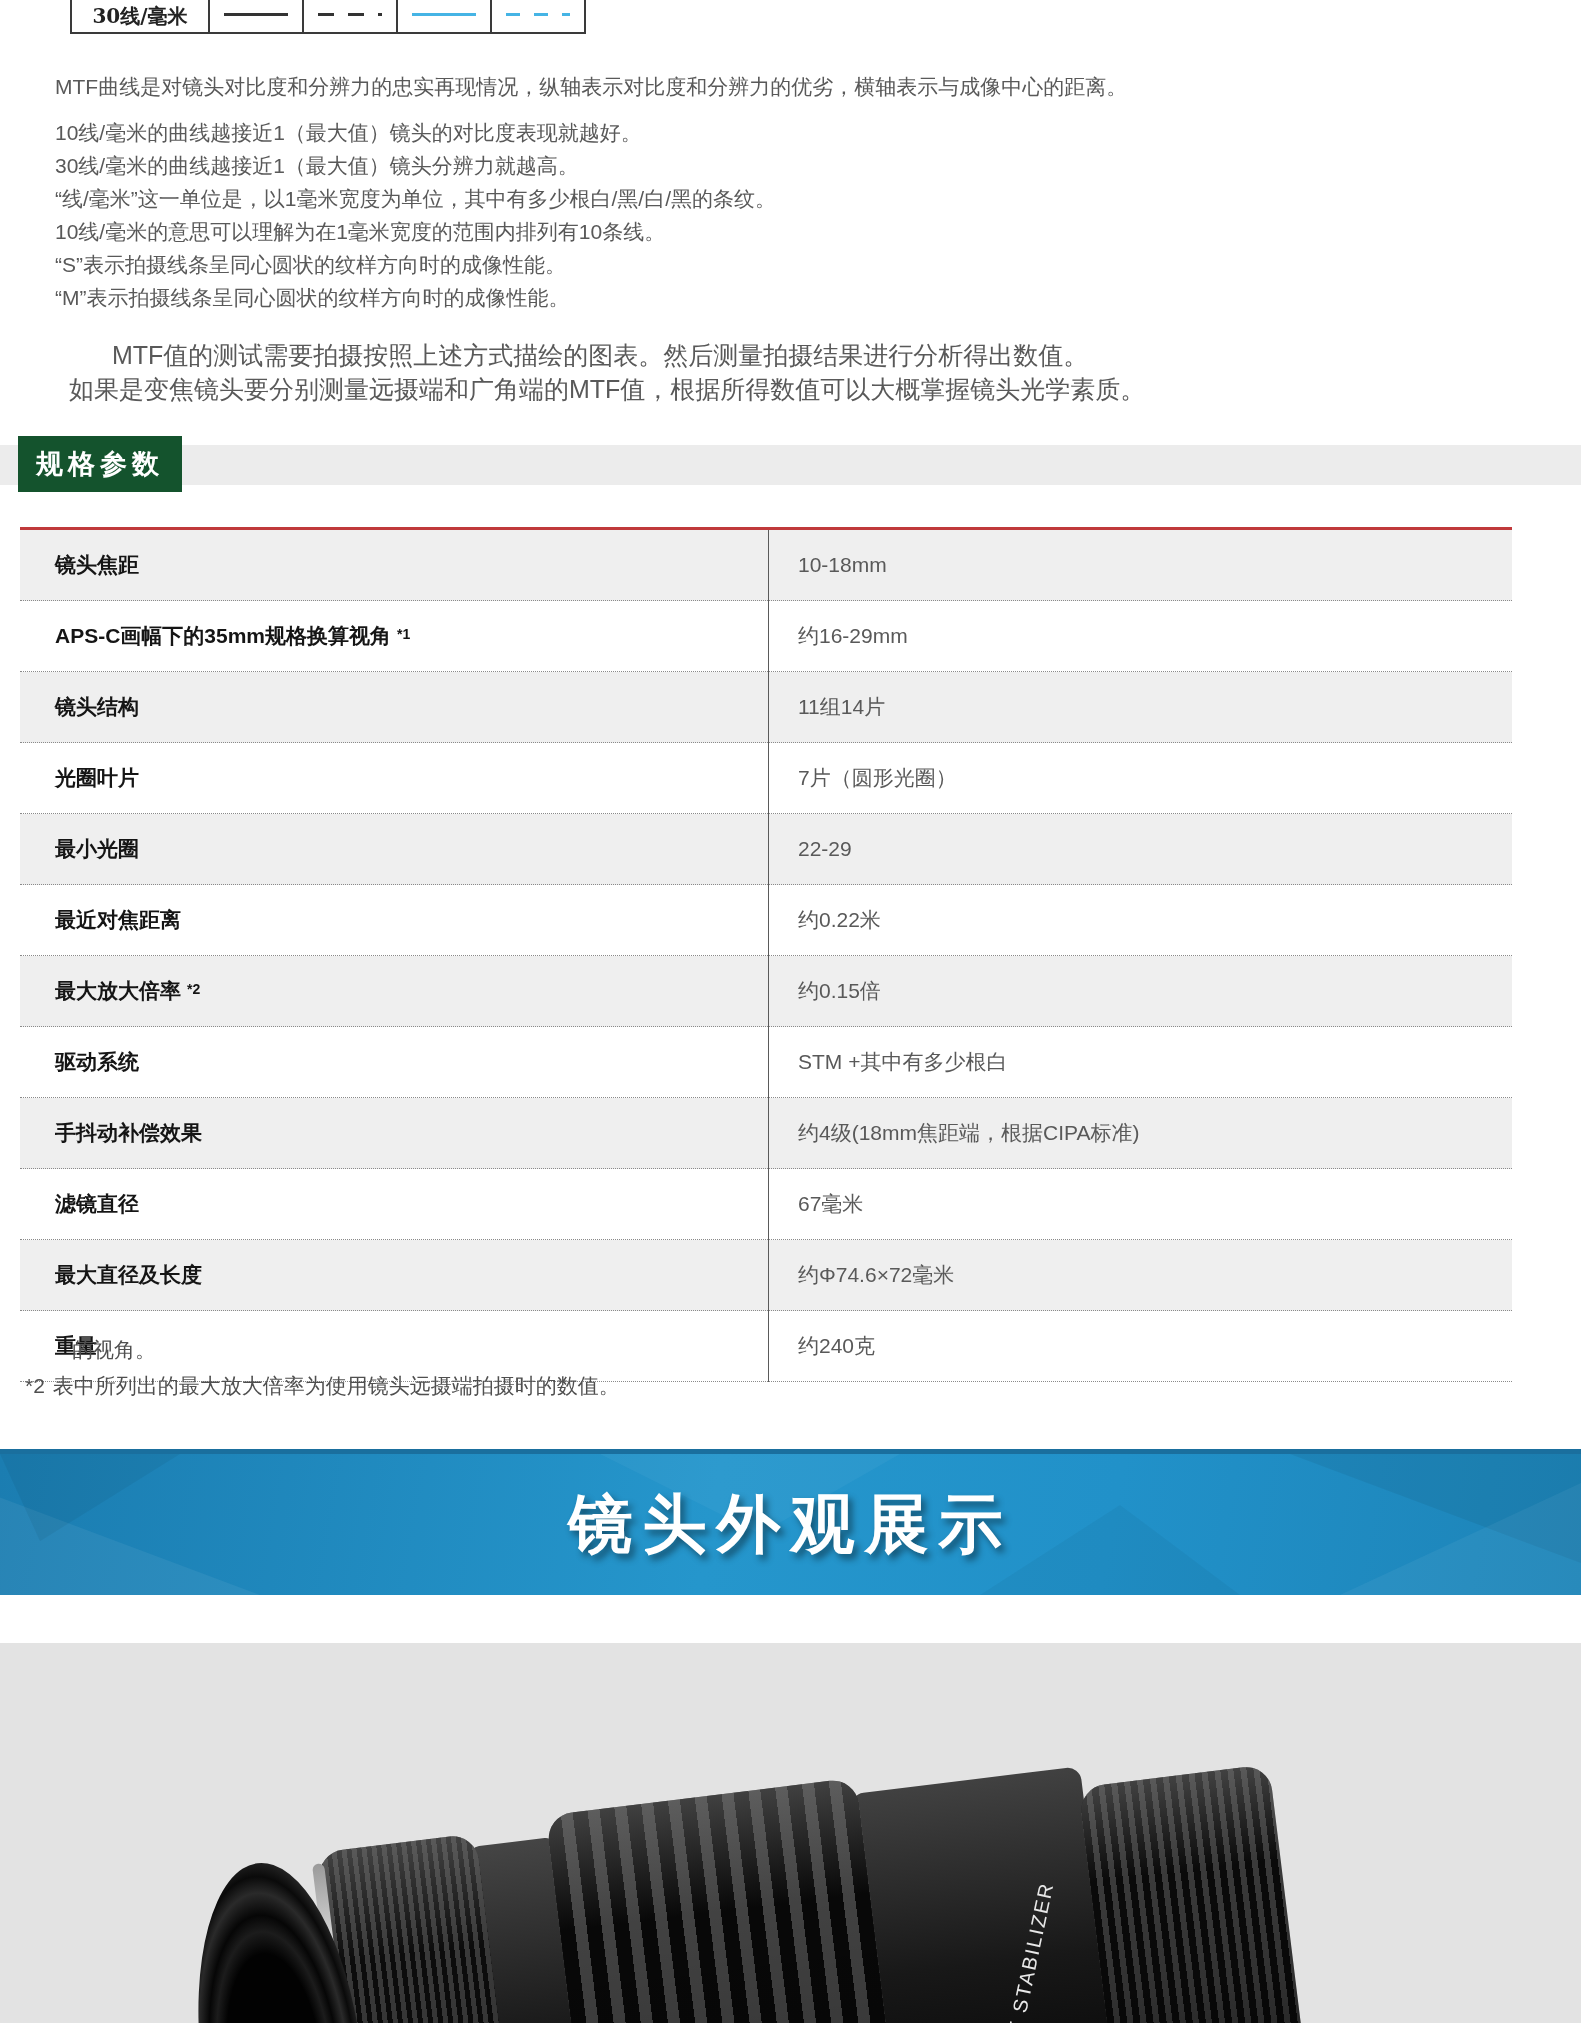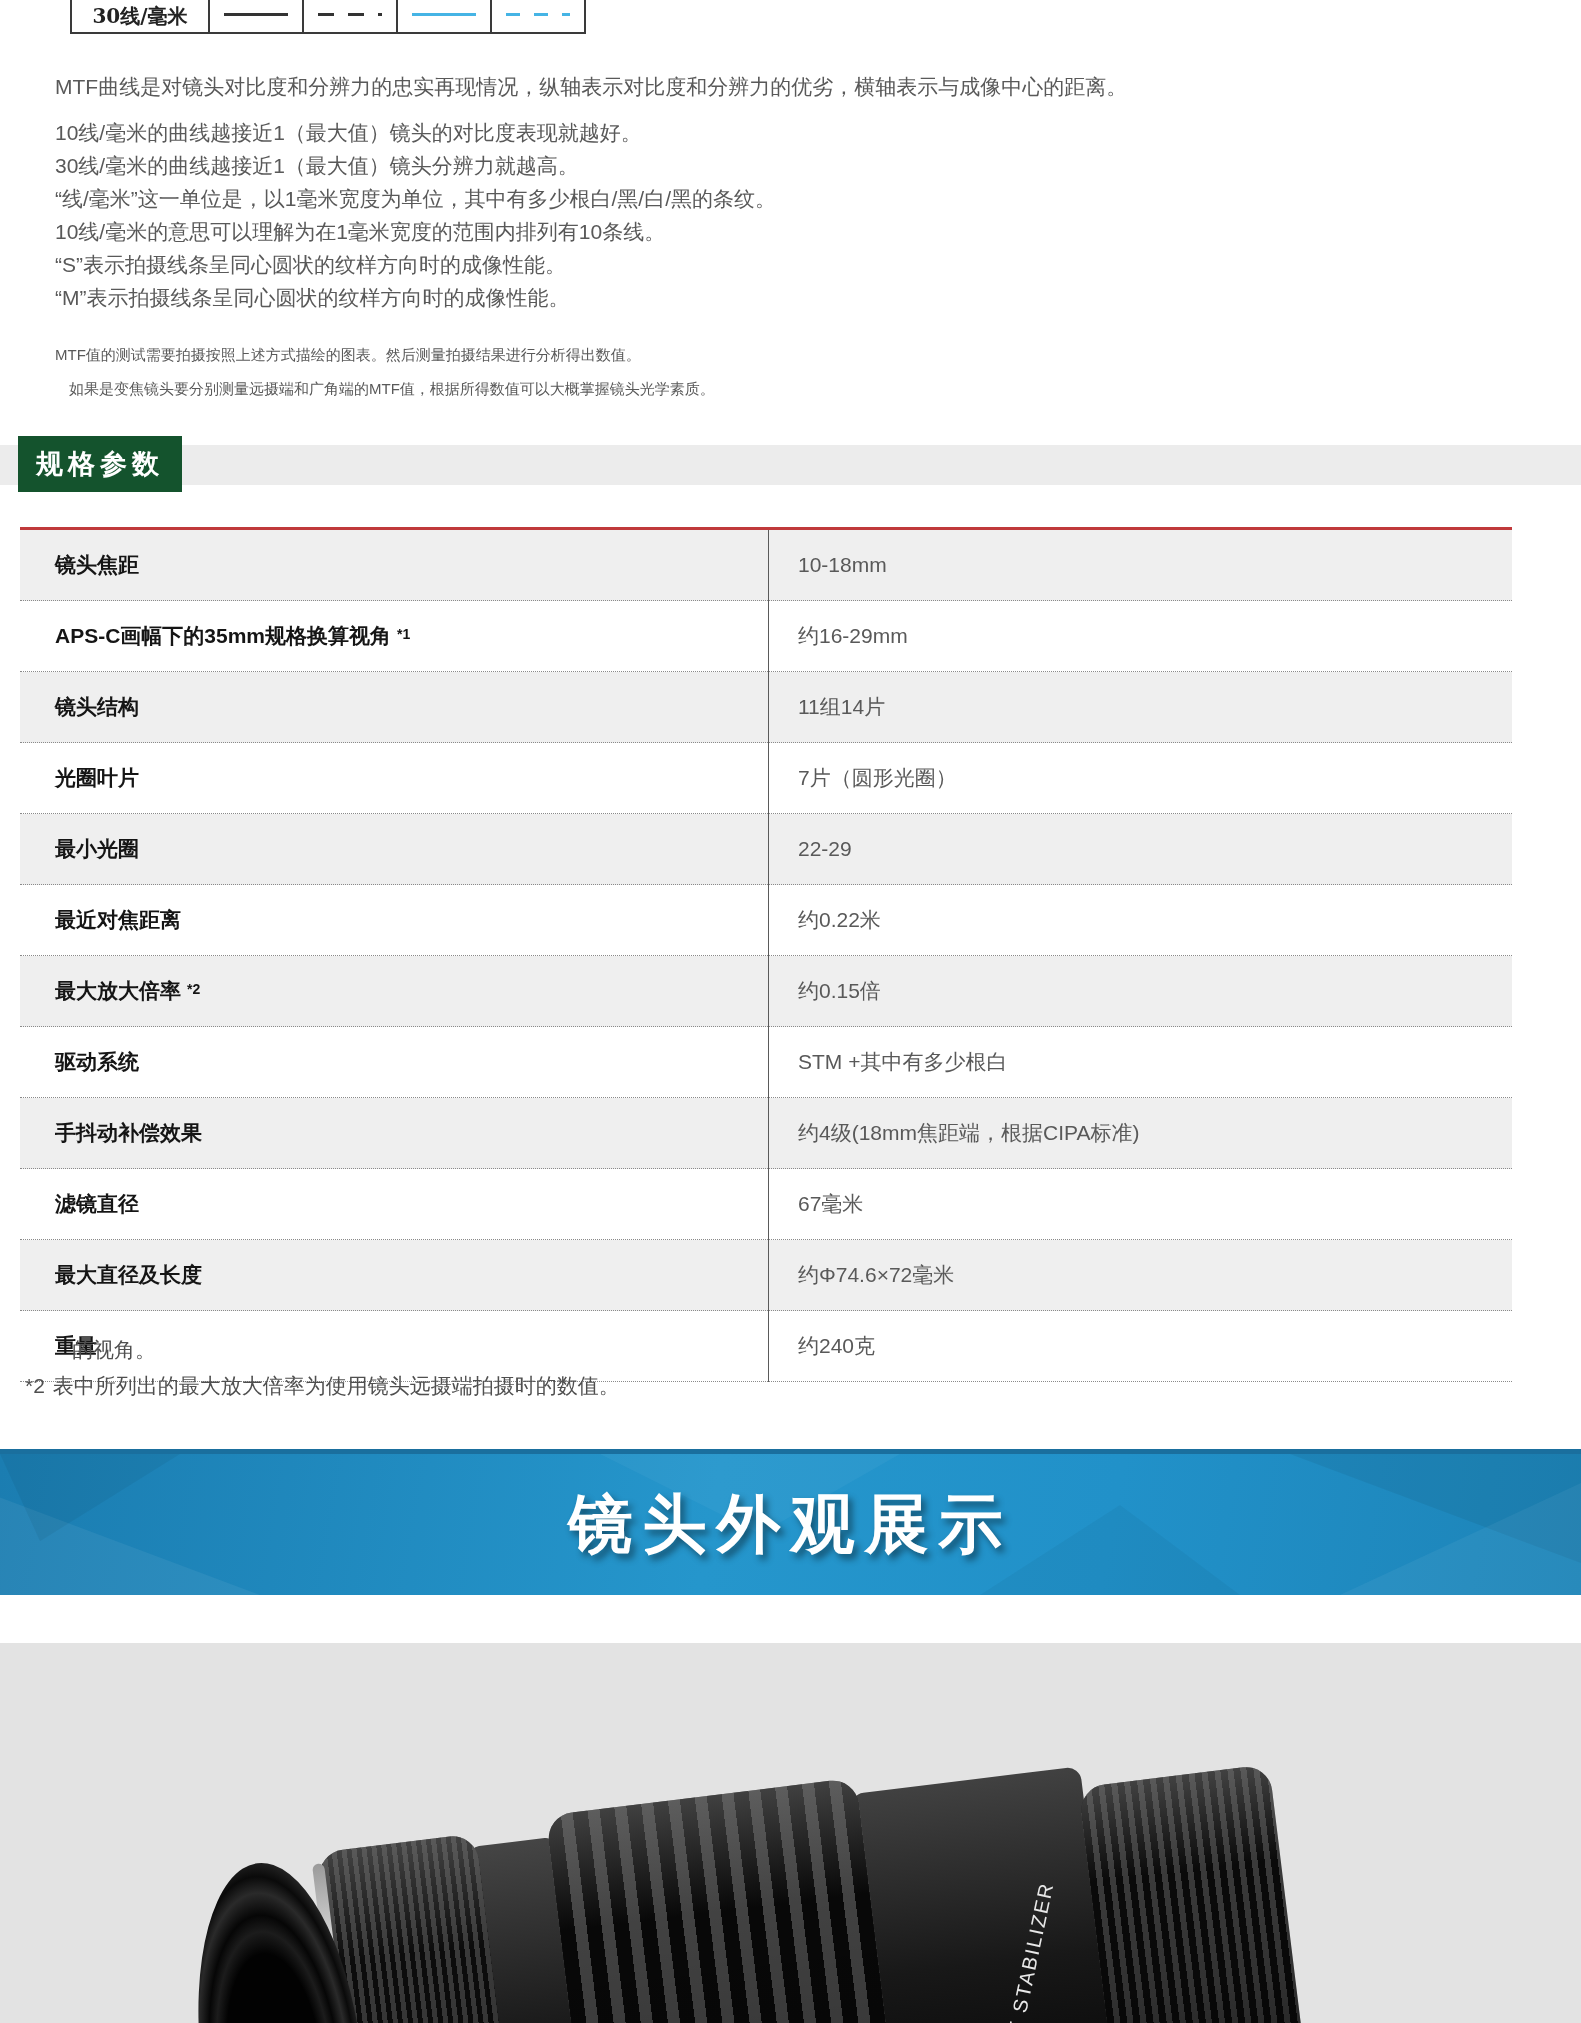--- a/index.html
+++ b/index.html
@@ -28,21 +28,21 @@
   .line-sample { width:64px; height:3px; }
   .line-solid-black { background:#333333; }
   .line-dashed-black { background:repeating-linear-gradient(90deg,#333333 0 16px,transparent 16px 30px); }
   .line-solid-blue { background:#45b4e5; }
   .line-dashed-blue { background:repeating-linear-gradient(90deg,#45b4e5 0 14px,transparent 14px 28px); }
 
   
   .mtf-intro { position:absolute; left:55px; top:72px; font-size:21px; line-height:30px; color:#595959; white-space:nowrap; }
   .mtf-lines { position:absolute; left:55px; top:116px; font-size:21px; }
   .mtf-lines div { line-height:33px; white-space:nowrap; }
-  .mtf-notes { position:absolute; left:55px; top:338px; font-size:15px; }
+  .mtf-notes { position:absolute; left:55px; top:338px; font-size:25px;text-align:center; }
   .mtf-notes div { line-height:34px; white-space:nowrap; }
   .mtf-notes div:nth-child(2) { padding-left:14px; }
 
   
   .section-strip { position:absolute; left:0; top:445px; width:1581px; height:40px; background:#ececec; }
   .section-badge {
     position:absolute; left:18px; top:436px; width:164px; height:56px;
     background:#14532d; color:#fff;
     display:flex; align-items:center; justify-content:center;
     font-size:27px; font-weight:bold; letter-spacing:5px;

